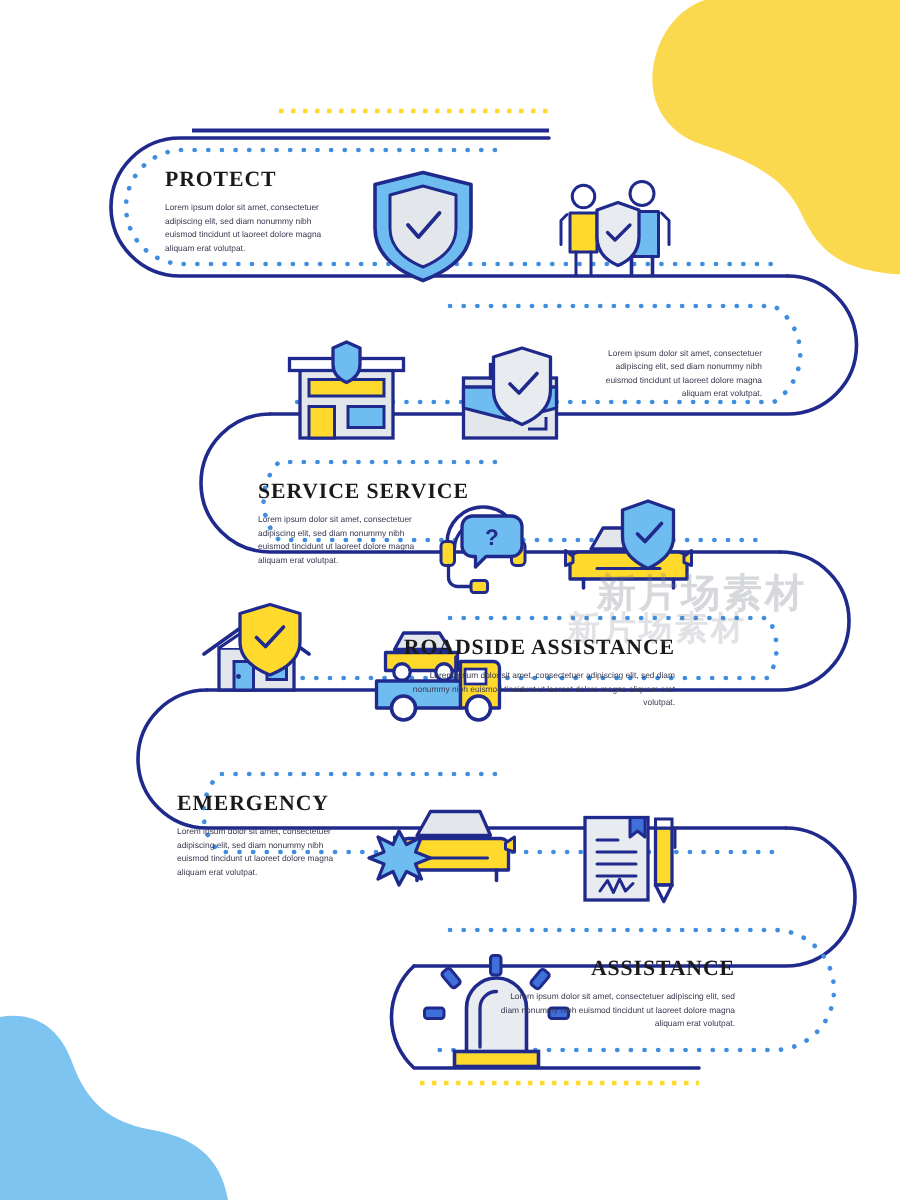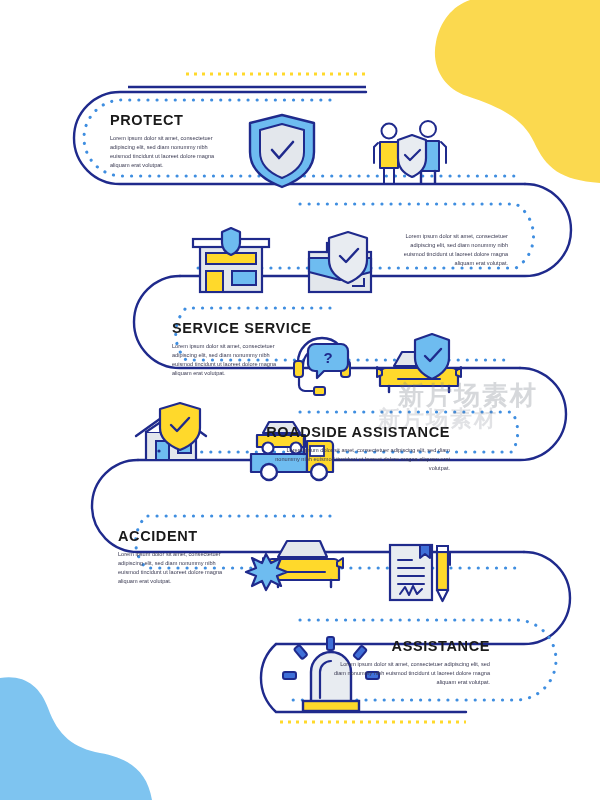--- a/index.html
+++ b/index.html
@@ -19,21 +19,21 @@
   #icon-svg { z-index: 3; }
   .text-layer { position: absolute; left:0; top:0; width:600px; height:800px; z-index: 4; }
 
   .step { position: absolute; }
   .step-title {
     font-size: 14.5px;
     font-weight: bold;
     letter-spacing: 0.6px;
     color: #1a1a1a;
     white-space: nowrap;
-    font-family: Liberation Sans, sans-serif;
+    font-family: Liberation Serif, serif;
   }
   .step-body {
     font-size: 5.6px;
     line-height: 1.62;
     color: #3a3a52;
     font-family: "Liberation Sans", sans-serif;
   }
   .al-left { text-align: left; }
   .al-right { text-align: right; }
   .w120 { width: 120px; }
@@ -248,21 +248,21 @@
       <div class="step-title al-left">SERVICE SERVICE</div>
       <div class="step-body al-left w120" style="margin-top:6px;">Lorem ipsum dolor sit amet, consectetuer adipiscing elit, sed diam nonummy nibh euismod tincidunt ut laoreet dolore magna aliquam erat volutpat.</div>
     </div>
 
     <div class="step" style="left:262px; top:424px; width:188px;">
       <div class="step-title al-right">ROADSIDE ASSISTANCE</div>
       <div class="step-body al-right" style="margin-top:6px; width:188px;">Lorem ipsum dolor sit amet, consectetuer adipiscing elit, sed diam nonummy nibh euismod tincidunt ut laoreet dolore magna aliquam erat volutpat.</div>
     </div>
 
     <div class="step" style="left:118px; top:528px;">
-      <div class="step-title al-left">ACCIDENT</div>
+      <div class="step-title al-left">EMERGENCY</div>
       <div class="step-body al-left w120" style="margin-top:6px;">Lorem ipsum dolor sit amet, consectetuer adipiscing elit, sed diam nonummy nibh euismod tincidunt ut laoreet dolore magna aliquam erat volutpat.</div>
     </div>
 
     <div class="step" style="left:330px; top:638px; width:160px;">
       <div class="step-title al-right">ASSISTANCE</div>
       <div class="step-body al-right" style="margin-top:6px; width:160px;">Lorem ipsum dolor sit amet, consectetuer adipiscing elit, sed diam nonummy nibh euismod tincidunt ut laoreet dolore magna aliquam erat volutpat.</div>
     </div>
   </div>
 
   <div class="watermark" style="left:398px; top:378px;">新片场素材</div>

